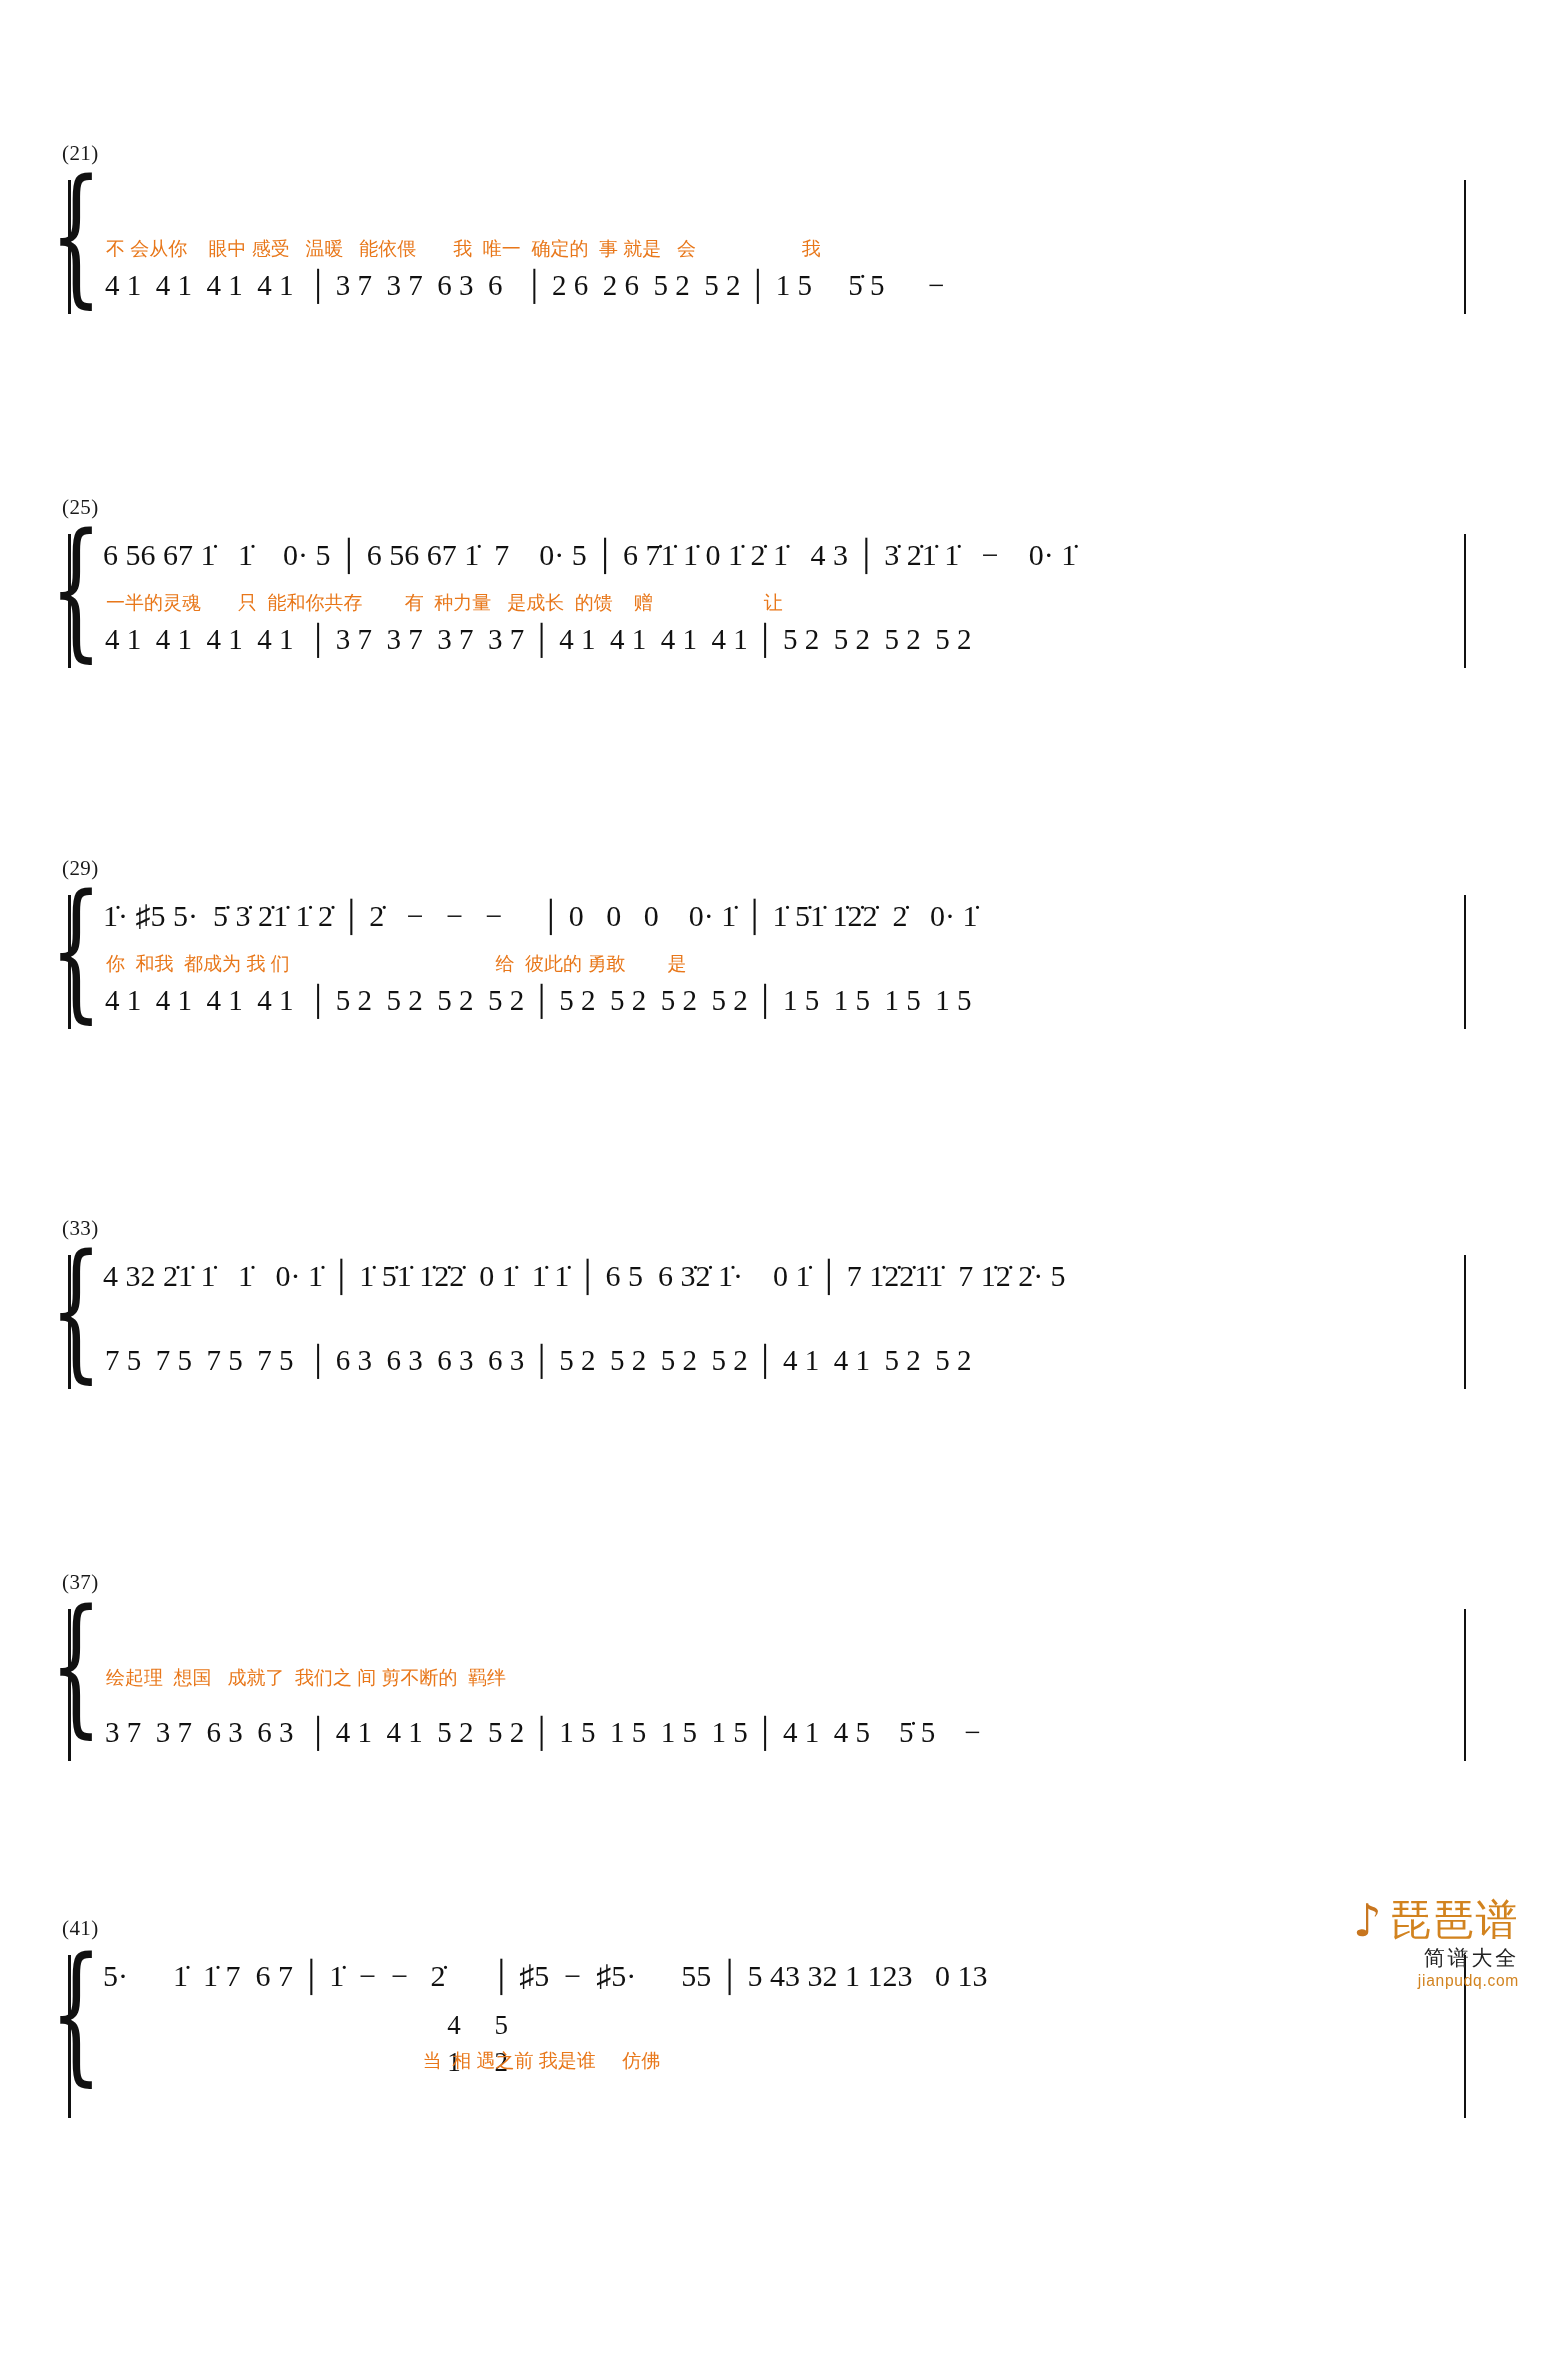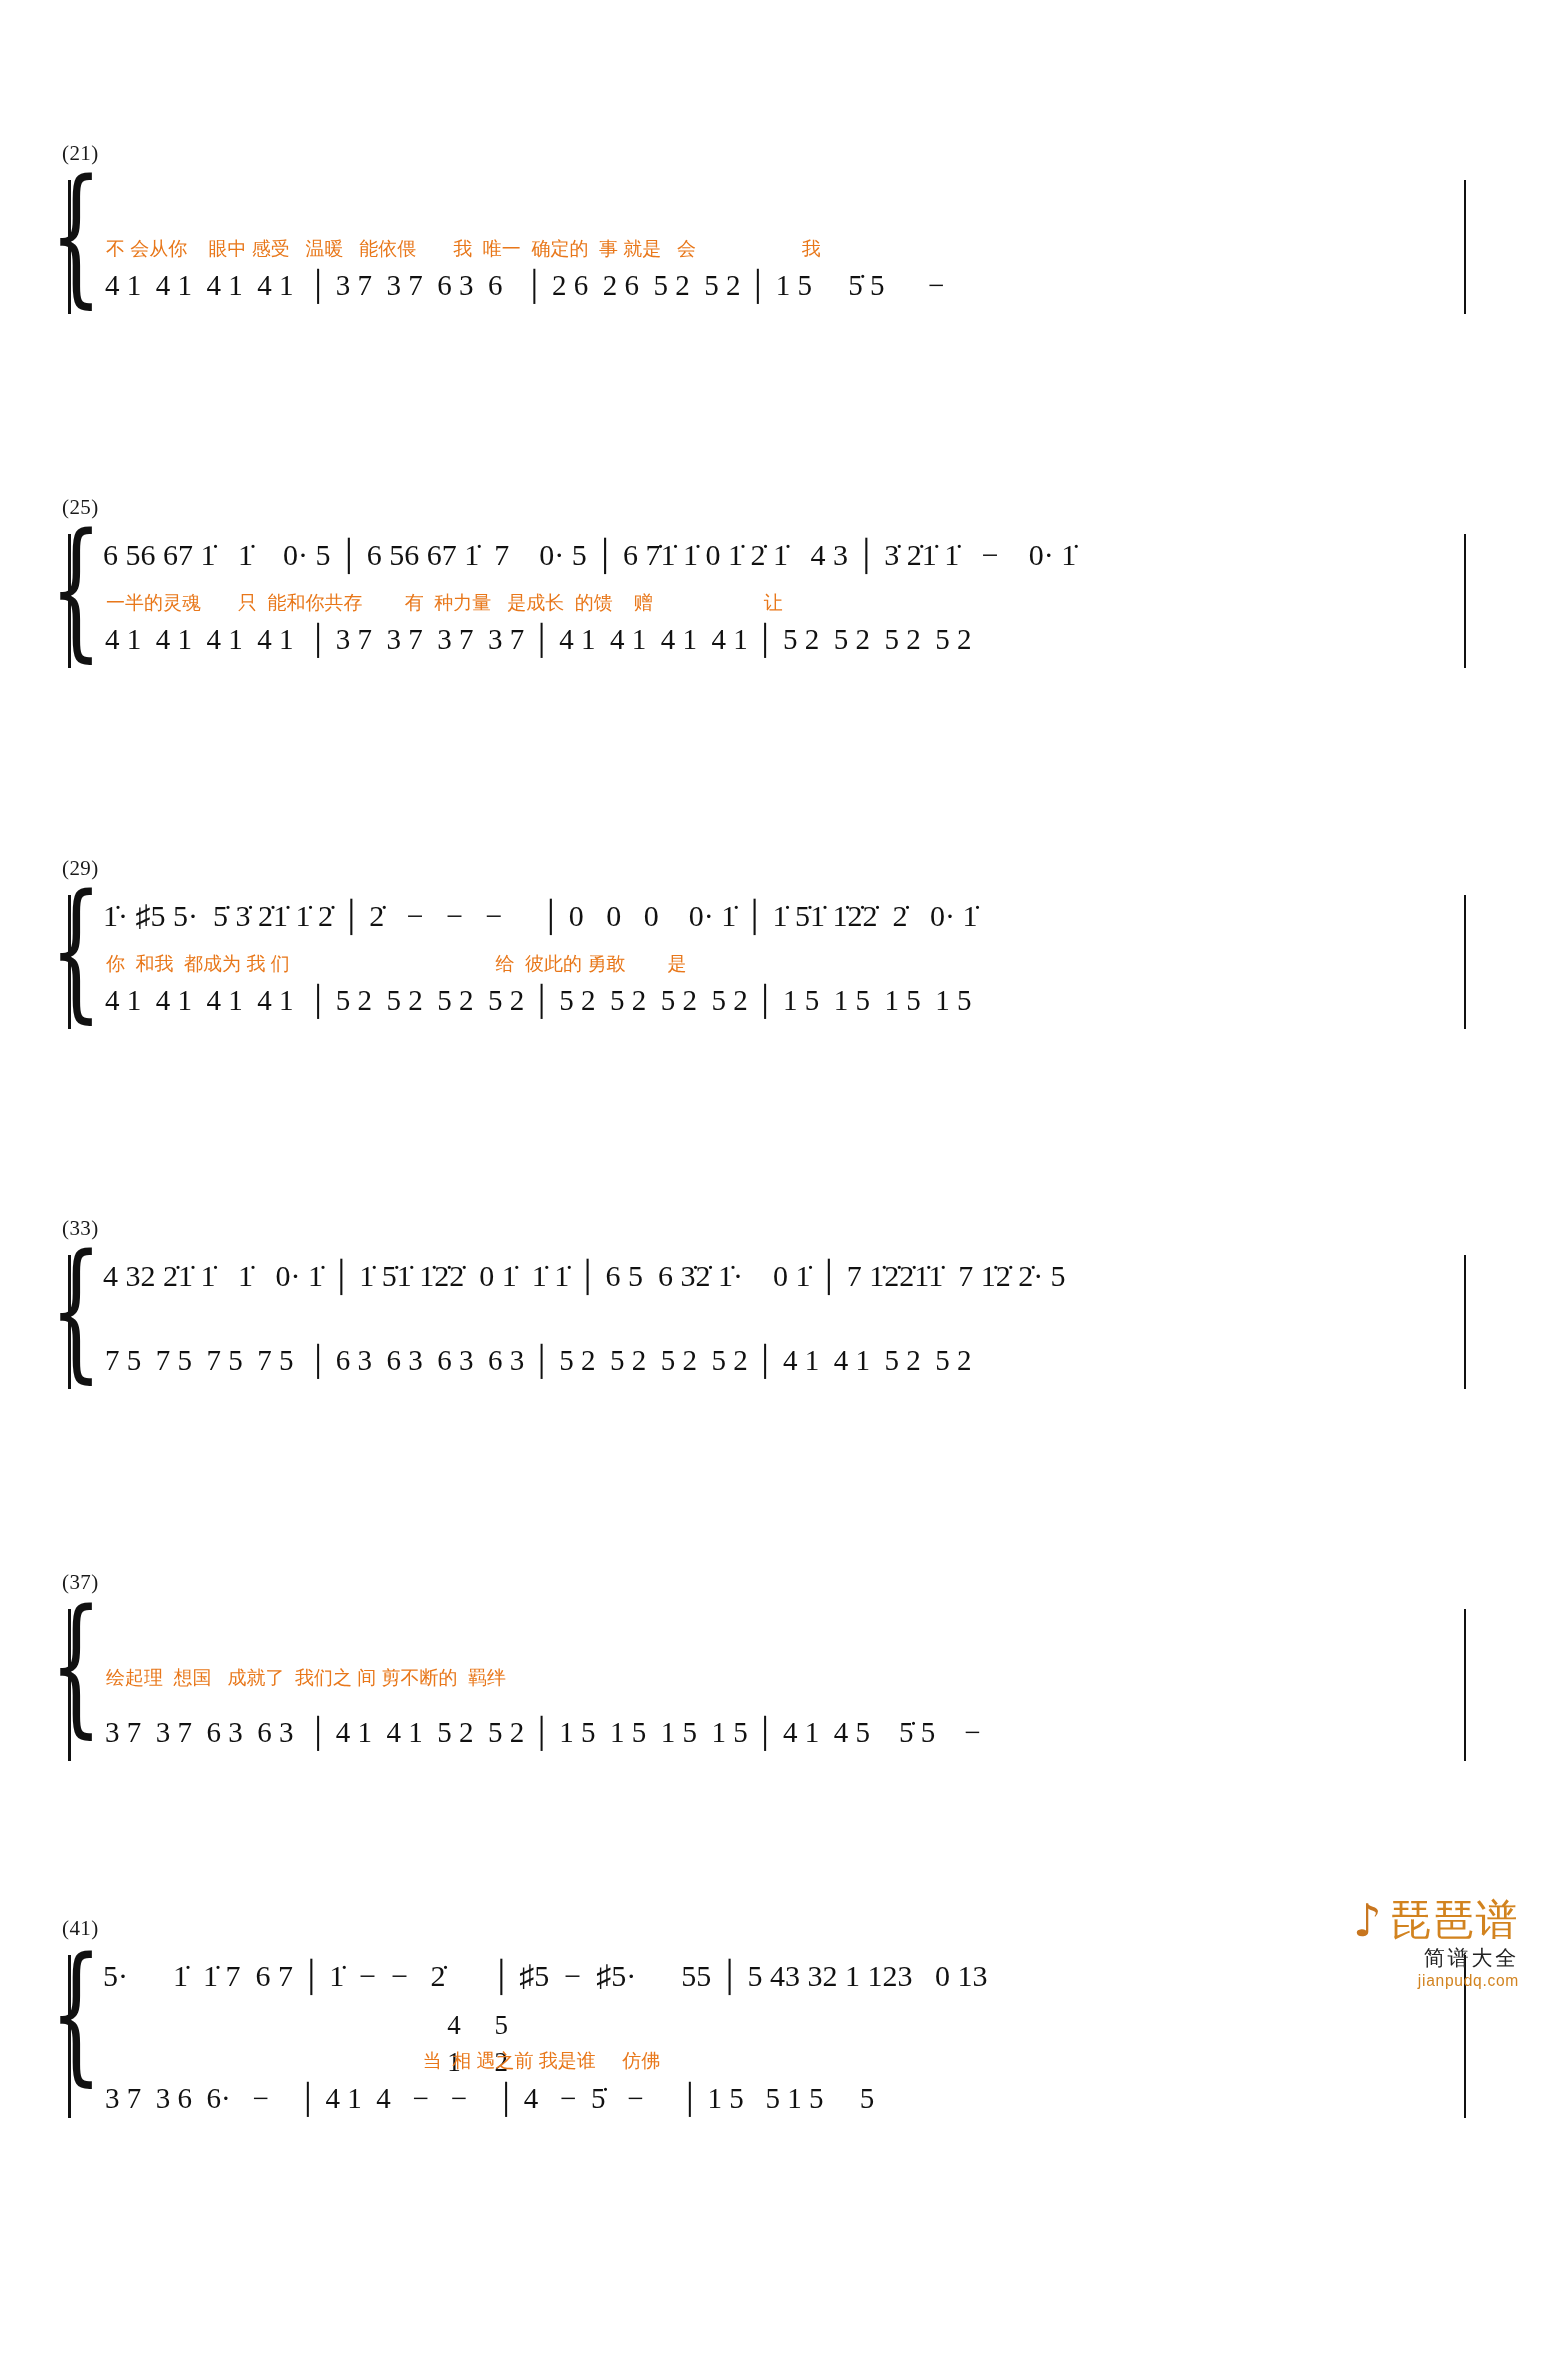--- a/index.html
+++ b/index.html
@@ -175,21 +175,20 @@
   </div>
 
   <div class="system" style="top:1902px;height:297px;">
     <div class="bar-number" style="left:62px;top:14px;">(41)</div>
     <div class="brace-line" style="left:68px;top:53px;height:163px;"></div>
     <div class="brace" style="left:50px;top:37px;">{</div>
     <div class="notes" style="left:103px;top:55px;">5·      1̇  1̇ 7  6 7 │ 1̇  −  −   2̇      │ ♯5  −  ♯5·      55 │ 5 43 32 1 123   0 13</div>
     <div class="notes small" style="left:103px;top:105px;">                                                   4     5
                                                    1     2</div>
     <div class="lyrics" style="left:106px;top:147px;">                                                            当  相 遇之前 我是谁     仿佛</div>
-    <div class="bass" style="left:105px;top:179px;">3 7  3 6  6·   −    │ 4 1  4   −   −    │ 4   −  5̇   −     │ 1 5   5 1 5     5</div>
     <div class="barline" style="left:1464px;top:53px;height:163px;"></div>
   </div>
 
   <div class="logo">
     <div class="logo-main">
       <span class="logo-mark">♪</span>
       <span class="logo-word">琵琶谱</span>
     </div>
     <div class="logo-sub">简谱大全</div>
     <div class="logo-url">jianpudq.com</div>

